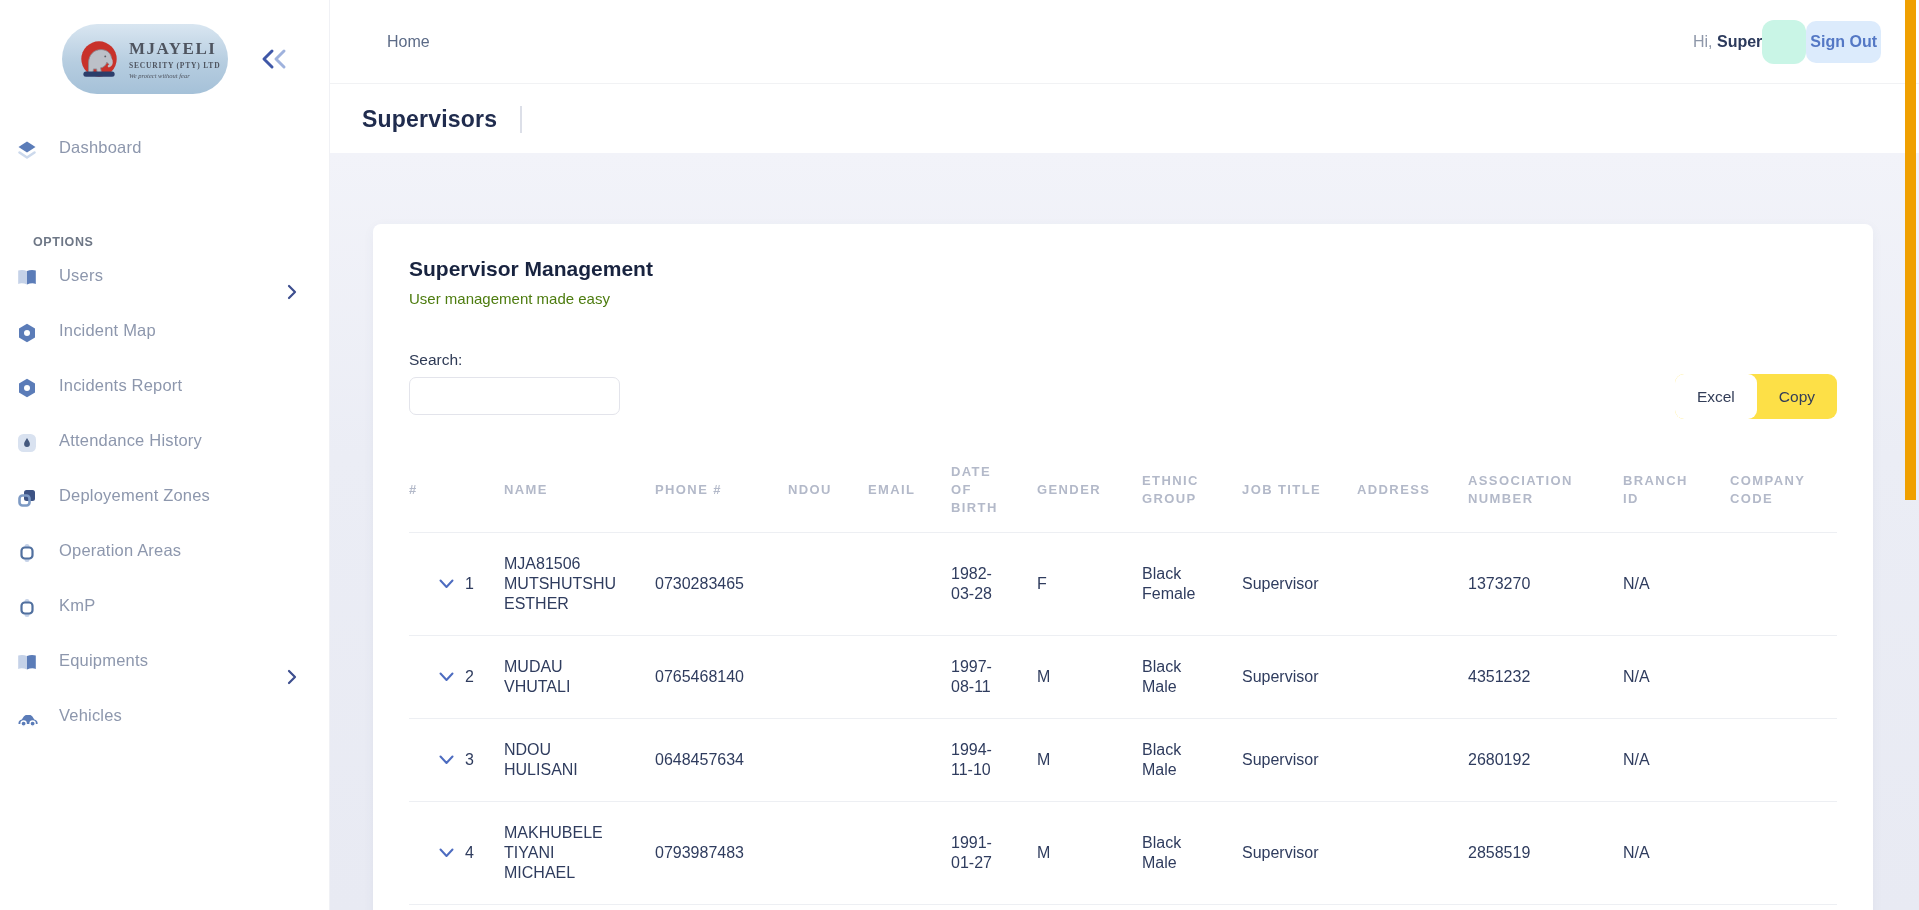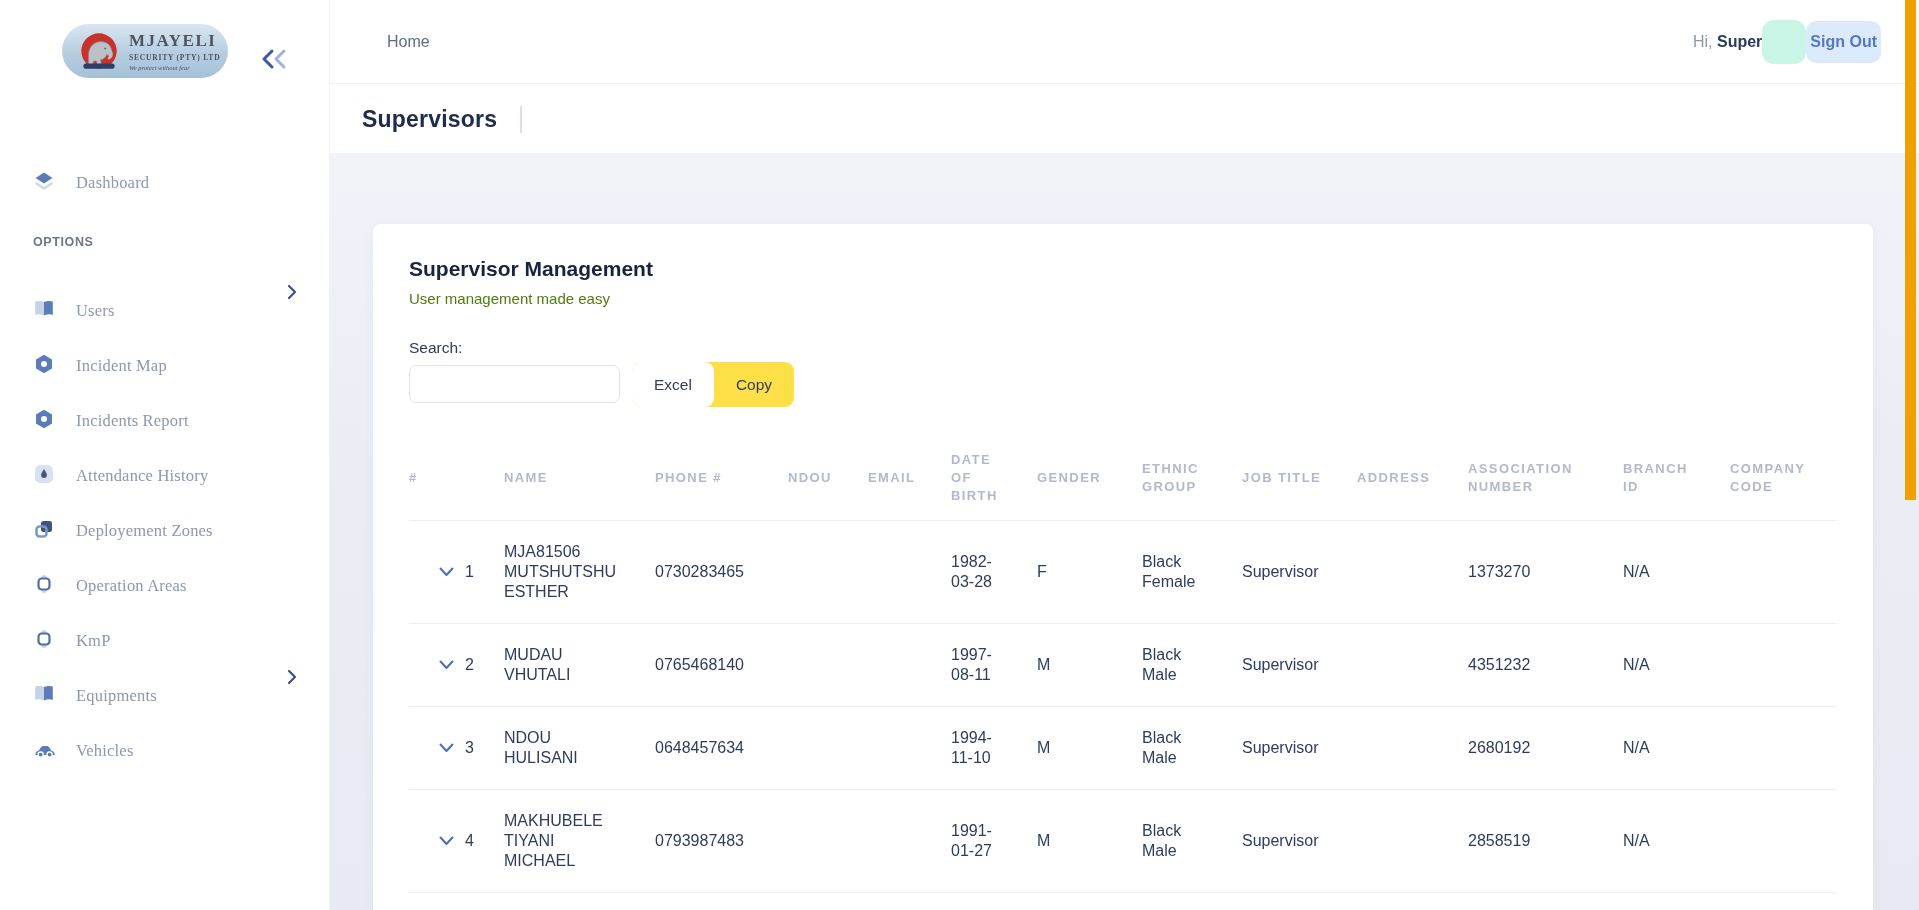--- a/index.html
+++ b/index.html
@@ -10,36 +10,36 @@
     position: relative;
     color: #2f3c5e;
   }
 
   
   .sidebar {
     position: absolute; left: 0; top: 0; width: 330px; height: 910px;
     background: #fff; border-right: 1px solid #f0f1f5; z-index: 5;
   }
   .logo-pill {
-    position: absolute; left: 62px; top: 24px; width: 166px; height: 54px;
+    position: absolute; left: 62px; top: 24px; width: 166px; height: 70px;
     border-radius: 37px;
     background: linear-gradient(180deg, #d9e6f1 0%, #b6cde0 55%, #a5c1d8 100%);
     display: flex; align-items: center; padding-left: 12px; overflow: hidden;
     cursor: pointer;
   }
   .logo-text { margin-left: 5px; font-family: "Liberation Serif", serif; color: #4e545f; }
   .brand-name { font-size: 17px; letter-spacing: 1.5px; font-weight: 700; }
   .brand-sub { font-size: 7.5px; letter-spacing: 0.8px; margin-top: 2px; font-weight: 700; }
   .brand-slogan { font-size: 6.5px; font-style: italic; margin-top: 2px; color: #4e545f; }
   .collapse-btn { position: absolute; left: 260px; top: 48px; cursor: pointer; }
 
   .nav { position: absolute; top: 138px; left: 0; right: 0; }
   .nav-item {
-    position: relative; height: 55px; display: flex; align-items: flex-end;
-    padding-left: 32px; cursor: pointer; font-family: Liberation Serif, serif;
+    position: relative; height: 55px; display: flex; align-items: flex-start;
+    padding-left: 15px; cursor: pointer;
   }
   .nav-icon { width: 24px; height: 24px; margin-right: 20px; flex: 0 0 24px; }
   .nav-label { font-size: 16.5px; color: #8d97ad; letter-spacing: 0.2px; }
   .nav-chevron { position: absolute; right: 30px; top: 50%; transform: translateY(-50%); }
   .nav-section {
     margin: 42px 0 17px 33px; font-size: 12.5px; font-weight: 700;
     letter-spacing: 0.6px; color: #6e7786;
   }
 
   
@@ -75,21 +75,21 @@
   }
   .card {
     position: absolute; left: 43px; top: 71px; width: 1500px; height: 1000px;
     background: #fff; border-radius: 8px;
     box-shadow: 0 3px 12px rgba(60, 70, 110, 0.05);
     padding: 33px 36px;
   }
   .card-title { font-size: 21px; color: #18233f; font-weight: 600; }
   .card-subtitle { font-size: 15px; color: #4d7c0f; margin-top: 9px; }
 
-  .controls { display: flex; align-items: flex-start; margin-top: 32px; gap: 12px; }
+  .controls { display: flex; justify-content: space-between; align-items: flex-start; margin-top: 44px; gap: 12px; }
   .search-label { font-size: 15.5px; color: #2e3a55; display: block; }
   .search-input {
     display: block; margin-top: 8px; width: 211px; height: 38px;
     border: 1px solid #e3e4eb; border-radius: 7px; outline: none;
     padding: 0 11px; font-size: 15px; color: #2e3a55; font-family: inherit;
   }
   .export-group {
     margin-top: 23px; background: #fde047; border-radius: 9px;
     display: flex; align-items: stretch;
   }

